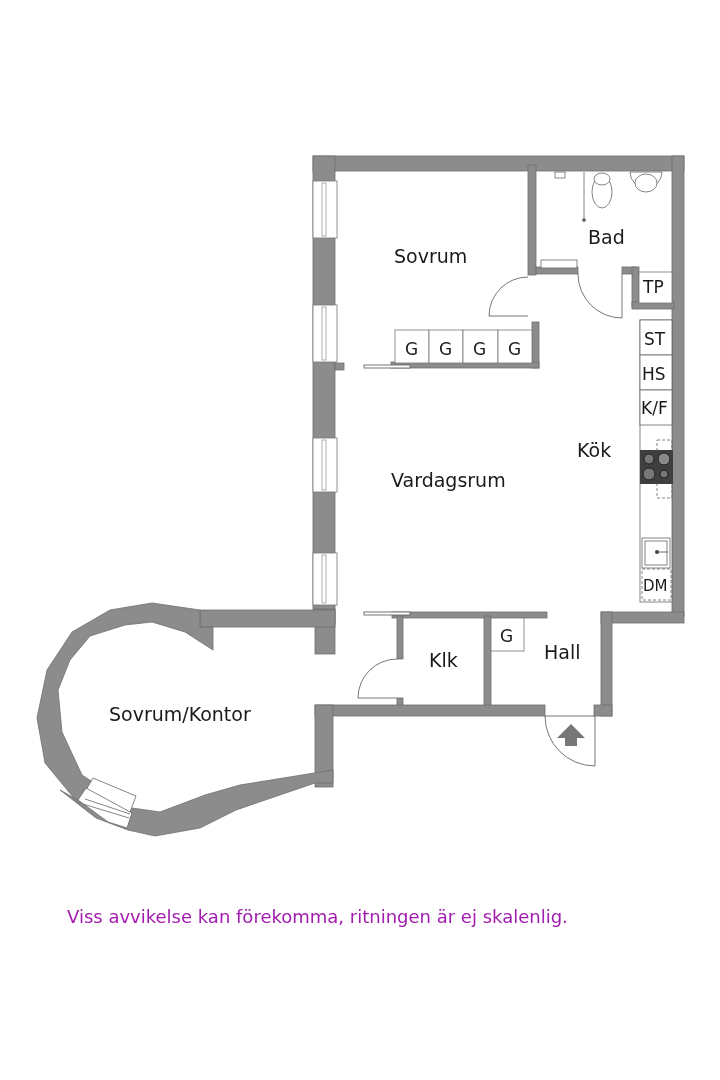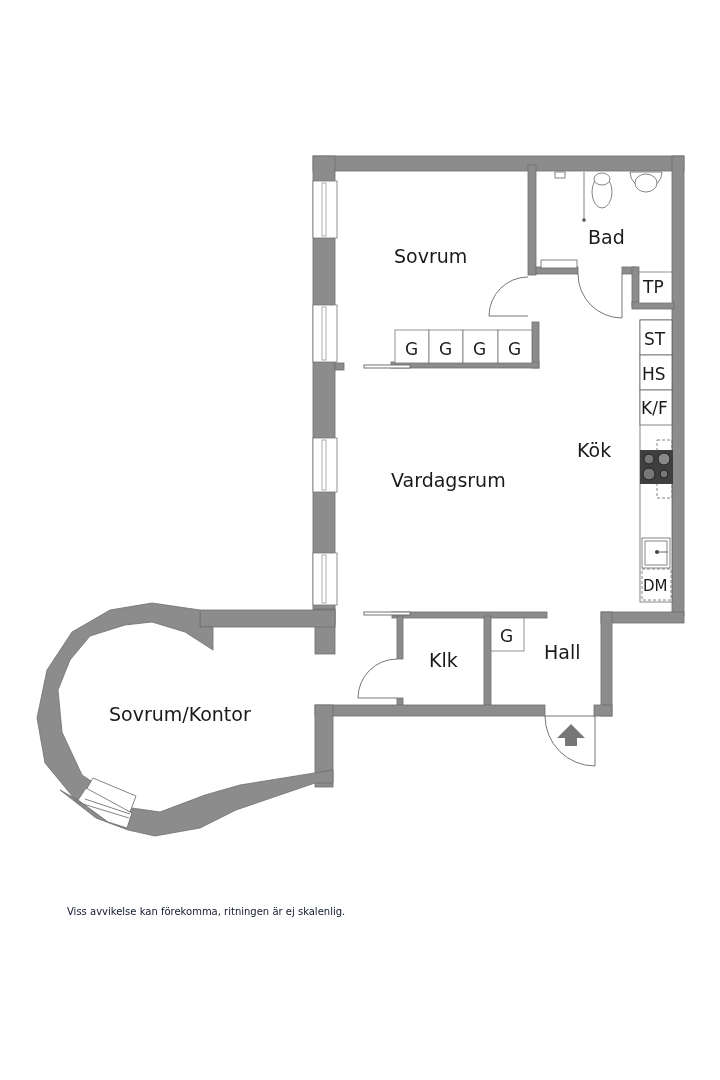--- a/index.html
+++ b/index.html
@@ -1,20 +1,20 @@
 <!DOCTYPE html>
 <html><head>
 <meta charset="utf-8">
 <style>
   html, body { margin: 0; padding: 0; background: #ffffff; }
   body { width: 720px; height: 1080px; position: relative; overflow: hidden; font-family: "DejaVu Sans", sans-serif; }
   svg.plan { position: absolute; left: 0; top: 0; }
   .room-label { font-family: "DejaVu Sans", sans-serif; font-size: 19px; fill: #1a1a1a; }
   .fix-label { font-family: "DejaVu Sans", sans-serif; font-size: 17px; fill: #1a1a1a; }
-  .disclaimer { position: absolute; left: 67px; top: 906px; font-size: 10px; color: #0f172a; font-family: "DejaVu Sans", sans-serif; }
+  .disclaimer { position: absolute; left: 67px; top: 906px; font-size: 18px; color: #a21caf; font-family: "DejaVu Sans", sans-serif; }
 </style>
 </head>
 <body>
 
 <svg class="plan" width="720" height="1080" viewBox="0 0 720 1080">
   <g fill="#8c8c8c" stroke="#6e6e6e" stroke-width="0.8">
 
     <rect x="313" y="156" width="371" height="15"></rect>
 
     <rect x="672" y="156" width="12" height="460"></rect>

